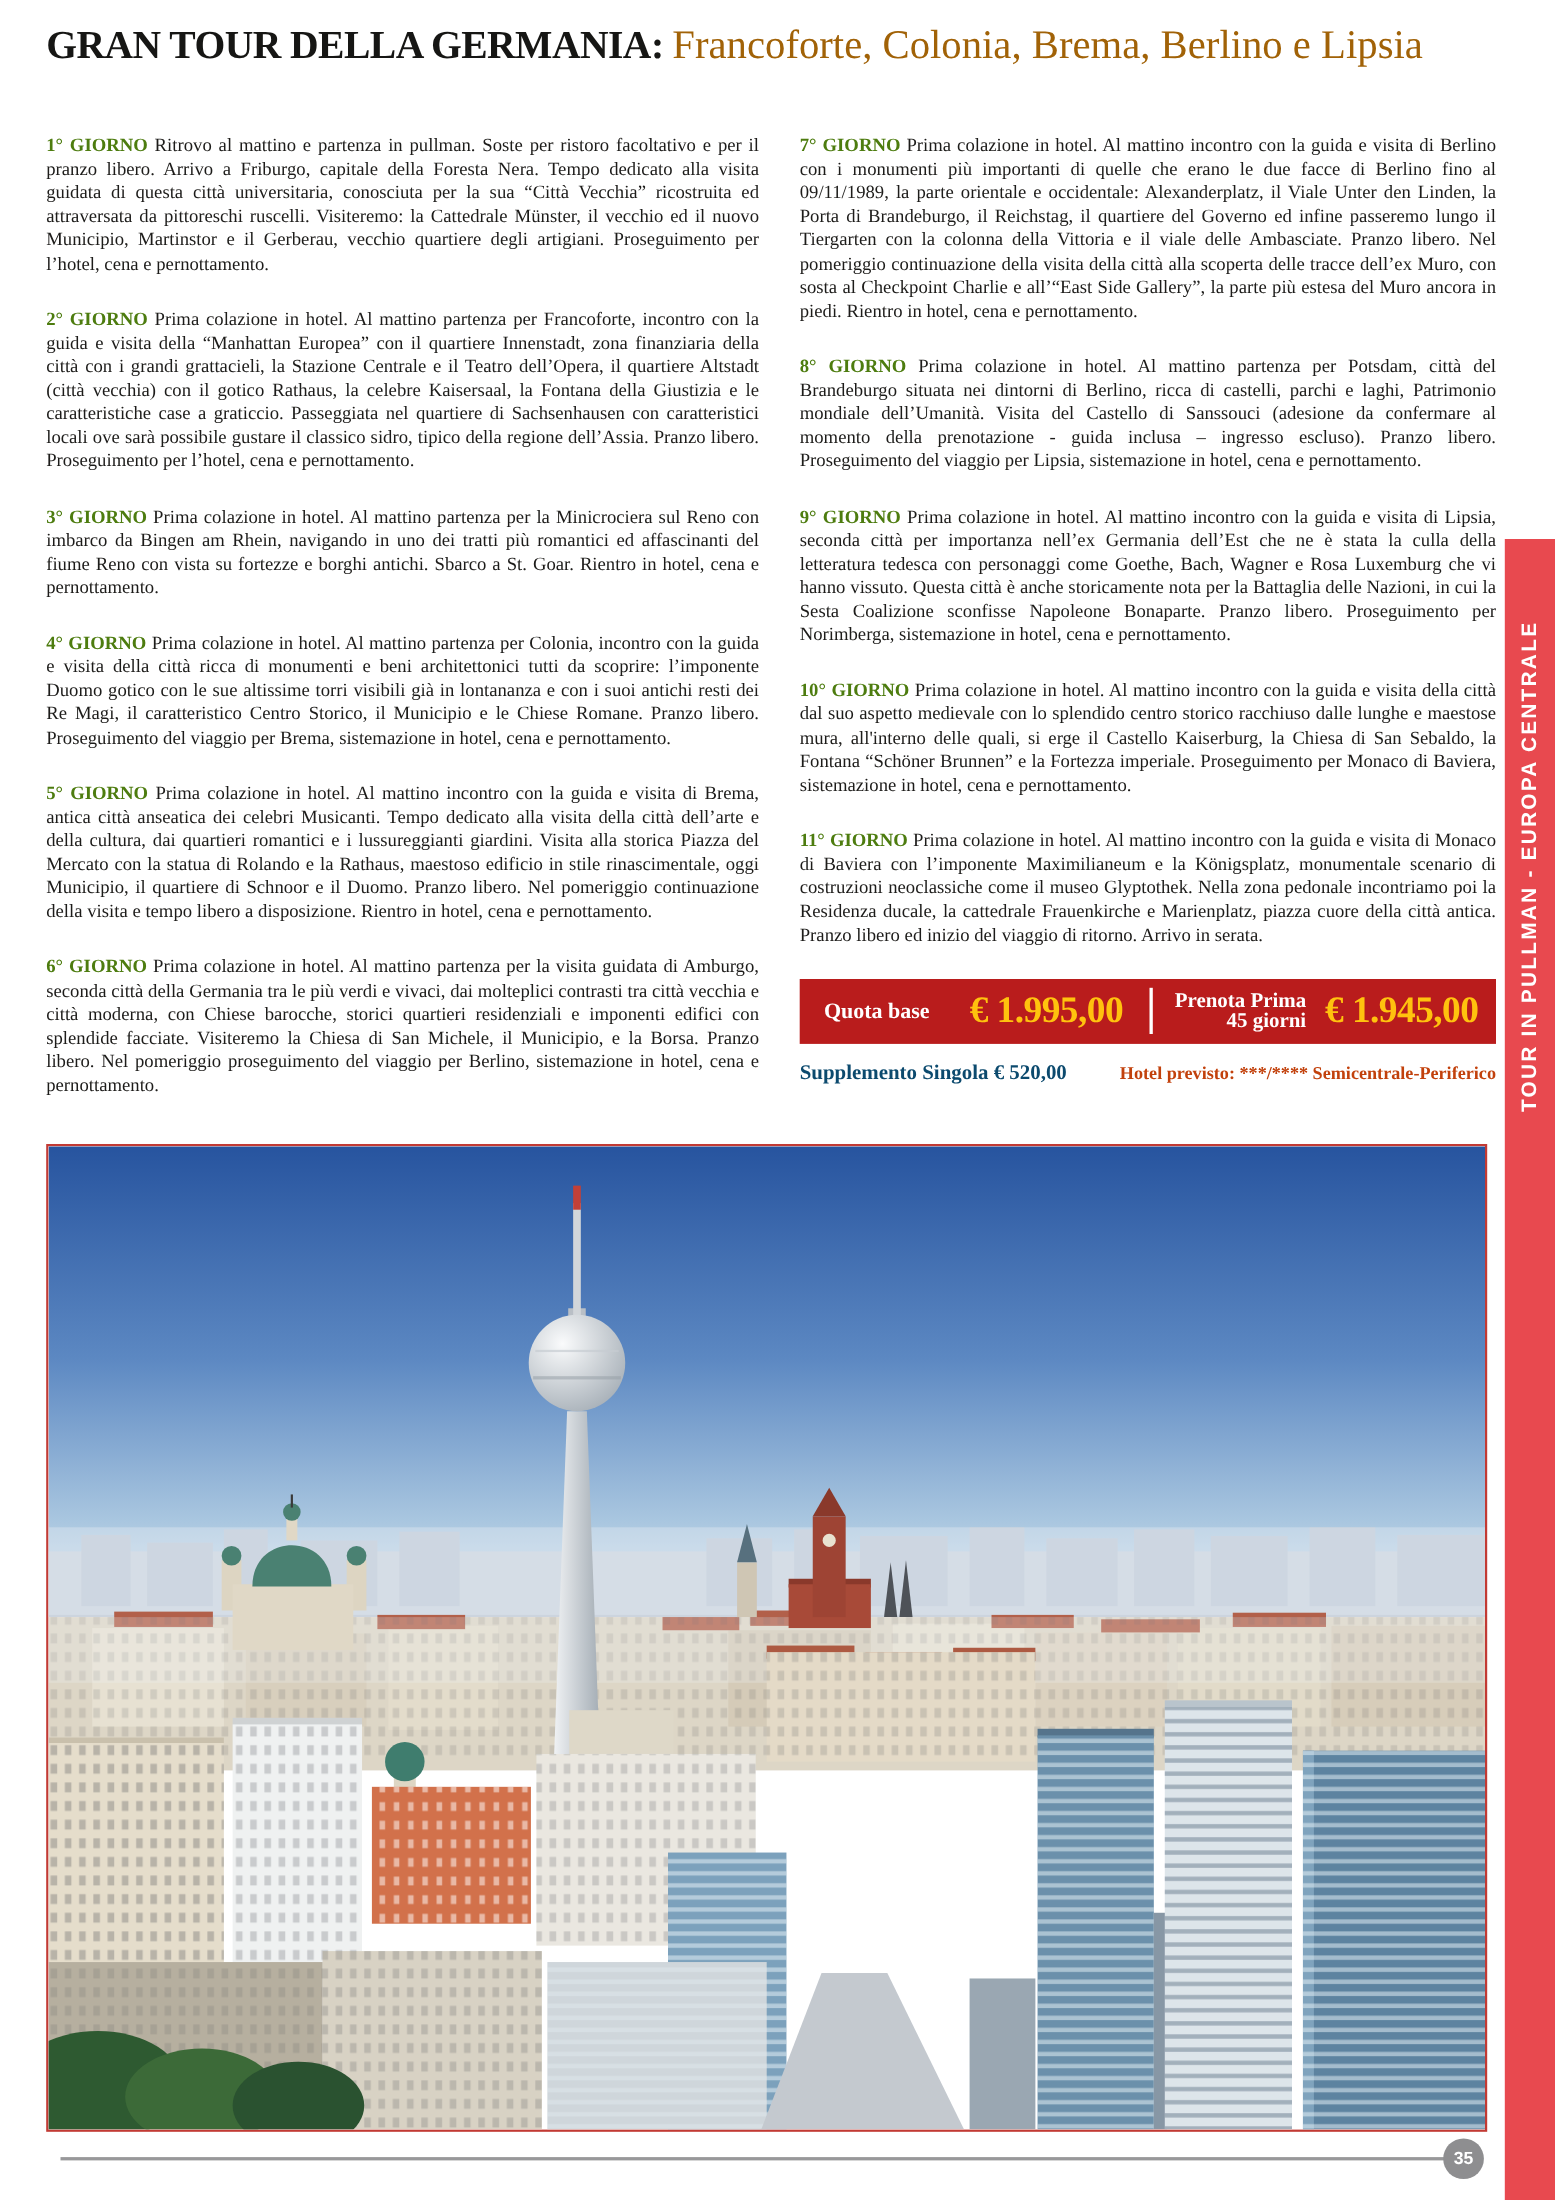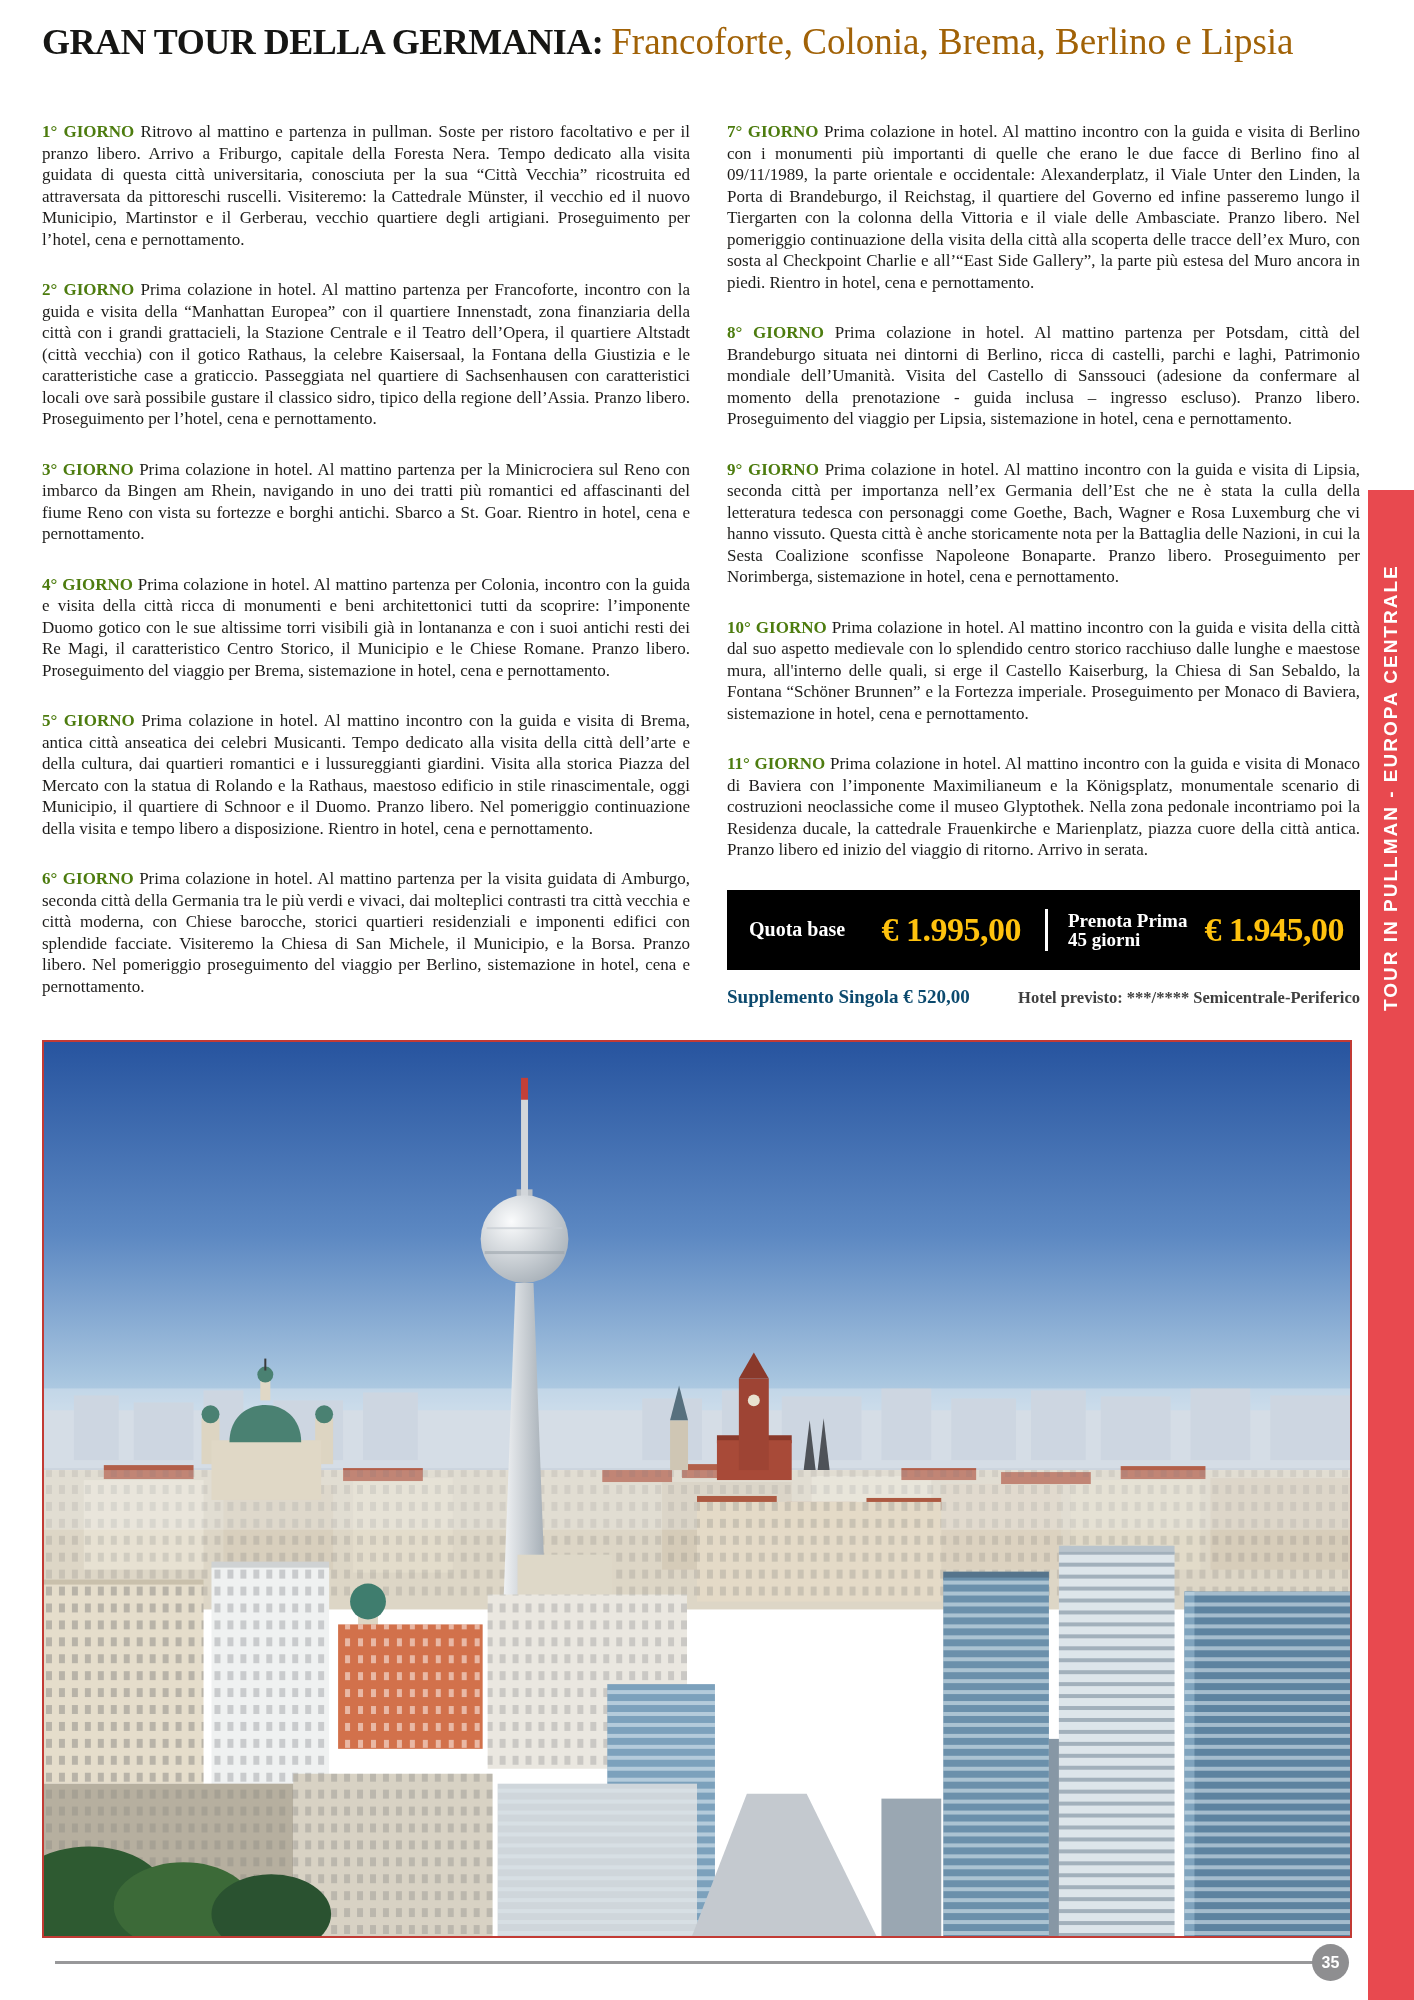--- a/index.html
+++ b/index.html
@@ -14,32 +14,32 @@
 
   
   .cols{position:absolute;left:42px;top:121px;width:1318px;display:grid;
         grid-template-columns:648px 633px;column-gap:37px;}
   p.day{margin:0 0 29px 0;font-size:17px;line-height:21.5px;text-align:justify;
         color:#1d1c1a;}
   .day-label{color:#4d7c0f;font-weight:700;}
   .b{font-weight:400;}
 
   
-  .price-box{height:80px;background:#000000;display:flex;align-items:center;margin-top:2px;}
+  .price-box{height:59px;background:#b91c1c;display:flex;align-items:center;margin-top:2px;text-align:right;}
   .pb-seg1{width:318px;box-sizing:border-box;padding:0 24px 0 22px;display:flex;
            justify-content:space-between;align-items:center;}
   .pb-seg2{flex:1;display:flex;justify-content:space-between;align-items:center;
            padding:0 16px 0 20px;}
   .pb-label{color:#fff;font-weight:700;font-size:20px;}
   .pb-stack{color:#fff;font-weight:700;font-size:19px;line-height:19px;}
   .pb-value{color:#ffc20e;font-weight:700;font-size:34px;letter-spacing:-0.5px;}
   .pb-div{width:3px;height:42px;background:#fff;}
   .price-sub{display:flex;justify-content:space-between;align-items:baseline;margin-top:16px;}
   .sub-left{color:#0c4a6e;font-weight:700;font-size:19px;}
-  .sub-right{color:#404040;font-weight:700;font-size:16.5px;}
+  .sub-right{color:#c2410c;font-weight:700;font-size:16.5px;}
 
   
   .photo{position:absolute;left:42px;top:1040px;width:1310px;height:898px;
          border:2px solid #c23a34;box-sizing:border-box;overflow:hidden;}
   .photo svg{display:block;width:100%;height:100%;}
 
   
   .side-tab{position:absolute;left:1368px;top:490px;width:46px;height:1510px;background:#e8494f;}
   .vtext{position:absolute;top:8px;left:0;width:46px;height:580px;display:flex;
          align-items:center;justify-content:center;writing-mode:vertical-rl;

